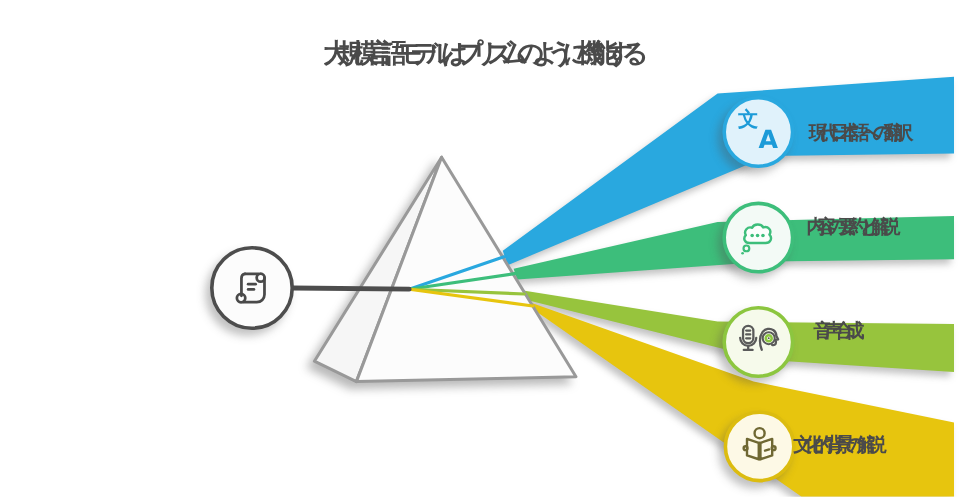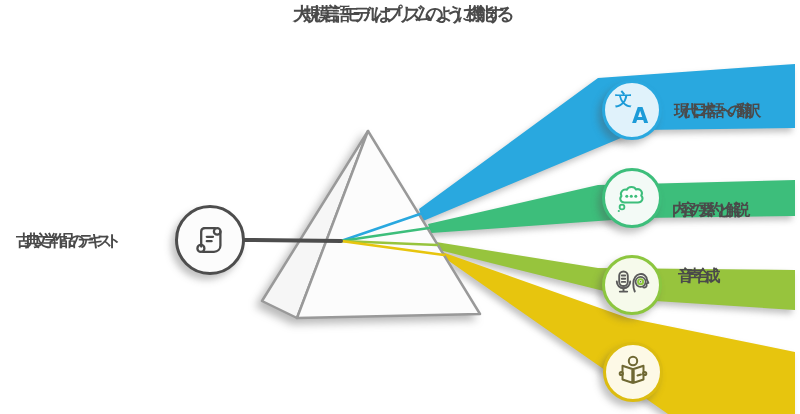--- a/index.html
+++ b/index.html
@@ -5,21 +5,21 @@
   html,body{margin:0;padding:0}
   body{
     width:800px;height:414px;position:relative;background:#ffffff;
     font-family:"DejaVu Sans",sans-serif;overflow:hidden;color:#4A4A4A;
   }
   #stage{position:absolute;inset:0;width:800px;height:414px;}
   svg.base{position:absolute;left:0;top:0}
   
   .squish{letter-spacing:-0.45em;white-space:nowrap;font-weight:600;color:#4A4A4A}
   .lbl{position:absolute;font-size:16px;line-height:24px}
-  #title{position:absolute;top:2px;left:0;width:800px;text-align:center;font-size:18px}
+  #title{position:absolute;top:30px;left:0;width:800px;text-align:center;font-size:22px}
   .ic{
     position:absolute;border-radius:50%;box-sizing:border-box;
     display:flex;align-items:center;justify-content:center;
     box-shadow:-4px 5px 7px rgba(80,80,80,.35);background:#fff;
   }
   .out{width:60px;height:60px;border:3px solid #999}
   .c1{border-color:#29A8DF;background:#E0F2FB}
   .c2{border-color:#3DBE7B;background:#F3FAF6}
   .c3{border-color:#8CC63F;background:#F6FAEB}
   .c4{border-color:#DCBC0F;background:#FDF9E6}
@@ -52,21 +52,20 @@
       <line x1="341" y1="241" x2="429" y2="228" stroke="#3DBE7B"></line>
       <line x1="341" y1="241" x2="437" y2="245" stroke="#97C43D"></line>
       <line x1="341" y1="241" x2="444" y2="255" stroke="#E7C50E"></line>
     </g>
 
     <line x1="244" y1="240" x2="341" y2="241" stroke-width="4" stroke-linecap="round" stroke="#4D4D4D"></line>
   </svg>
 
   <div id="title" class="squish">大規模言語モデルはプリズムのように機能する</div>
 
-  <div class="lbl squish" style="left:16px;top:229px">古典文学作品のテキスト</div>
 
   <div class="ic inp">
     <svg width="44" height="44" viewBox="0 0 44 44" fill="none" stroke="#4a4a4a" stroke-width="2.3" stroke-linecap="round" stroke-linejoin="round">
       <circle cx="29.2" cy="13.4" r="3.3"></circle>
       <path d="M16.2 10.2 H27"></path>
       <path d="M16.2 10.2 C14.3 10.4 13.2 11.8 13.2 13.8 V28.5"></path>
       <path d="M32.4 13.4 V27.5 C32.4 31.2 29.6 33.8 26 33.8 H14.8"></path>
       <circle cx="12.9" cy="30.4" r="3.5"></circle>
       <path d="M18.8 18.8 H25"></path>
       <path d="M18.8 23.2 H23.6"></path>
@@ -84,21 +83,21 @@
   <div class="ic out c2" style="left:602px;top:168px">
     <svg width="40" height="40" viewBox="0 0 40 40" fill="none" stroke="#3DBE7B" stroke-width="2" stroke-linecap="round" stroke-linejoin="round">
       <path fill="#FBFEFC" d="M12.5 24.5 C8.5 24.5 7 20.5 9.5 18 C7.5 14.5 11 10.5 14.8 11.8 C16.2 8.2 22.5 8.2 24 11.5 C28 10 31.5 14 29.2 17.5 C32 20.5 30 24.5 26 24.5 Z"></path>
       <circle cx="14.8" cy="18.2" r="1.5" fill="#3DBE7B" stroke="none"></circle>
       <circle cx="19.3" cy="18.2" r="1.5" fill="#3DBE7B" stroke="none"></circle>
       <circle cx="23.8" cy="18.2" r="1.5" fill="#3DBE7B" stroke="none"></circle>
       <circle cx="10" cy="29" r="2.4" stroke-width="1.8"></circle>
       <circle cx="6.8" cy="33" r="1.1" fill="#3DBE7B" stroke="none"></circle>
     </svg>
   </div>
-  <div class="lbl squish" style="left:672px;top:198px">内容の要約と解説</div>
+  <div class="lbl squish" style="left:672px;top:177px">内容の要約と解説</div>
 
   <div class="ic out c3" style="left:602px;top:255px">
     <svg width="40" height="40" viewBox="0 0 40 40" fill="none" stroke="#5a5a5a" stroke-width="1.9" stroke-linecap="round" stroke-linejoin="round">
       <rect x="7.2" y="6.5" width="8.6" height="14.5" rx="4.3"></rect>
       <path d="M9.8 10.5 h3.4 M9.8 13.7 h3.4 M9.8 16.9 h3.4"></path>
       <path d="M4.8 16.5 a6.7 6.7 0 0 0 13.4 0"></path>
       <path d="M11.5 23.2 V26.6 M7.8 26.6 H15.2"></path>
       <path d="M22.8 26.5 C20.8 22 20.6 15.5 23.4 11.8 C25.6 8.9 29.8 8.2 32.6 10.2 C34.3 11.5 35 13.2 35 15 L36.4 17.8 L34.6 18.3 V20.6 C34.6 22.2 33 22.8 31.4 22.4"></path>
       <circle cx="28.6" cy="16.8" r="5" stroke-width="1.7"></circle>
       <circle cx="28.6" cy="16.8" r="2.5" stroke="#8CC63F" stroke-width="2.1"></circle>
@@ -111,14 +110,15 @@
     <svg width="40" height="40" viewBox="0 0 40 40" fill="none" stroke="#6f6833" stroke-width="2" stroke-linecap="round" stroke-linejoin="round">
       <circle cx="20" cy="9" r="4.2"></circle>
       <path d="M19.3 17 L9.5 13.8 V27.5 L19.3 30.7 Z"></path>
       <path d="M20.7 17 L30.5 13.8 V27.5 L20.7 30.7 Z"></path>
       <path d="M20 17 V30.7"></path>
       <circle cx="8.3" cy="21.5" r="1.6"></circle>
       <circle cx="31.7" cy="21.5" r="1.6"></circle>
       <path d="M24.5 23.5 l3.5 -1"></path>
     </svg>
   </div>
+  <div class="lbl squish" style="left:661px;top:359px">文化的背景の解説</div>
 
 </div>
 
 </body></html>

